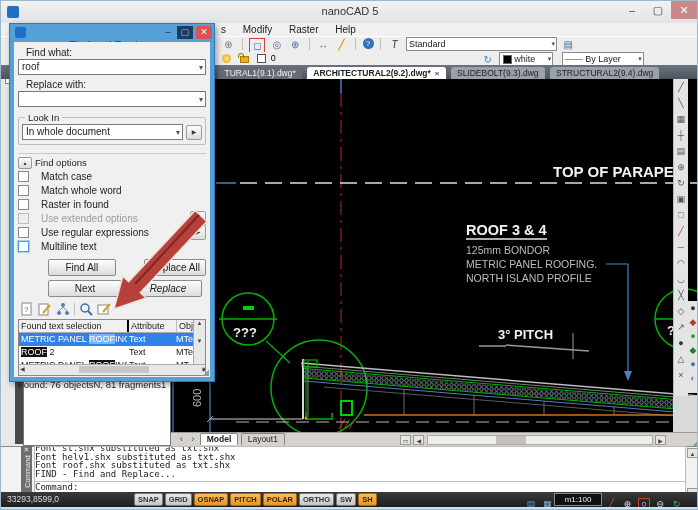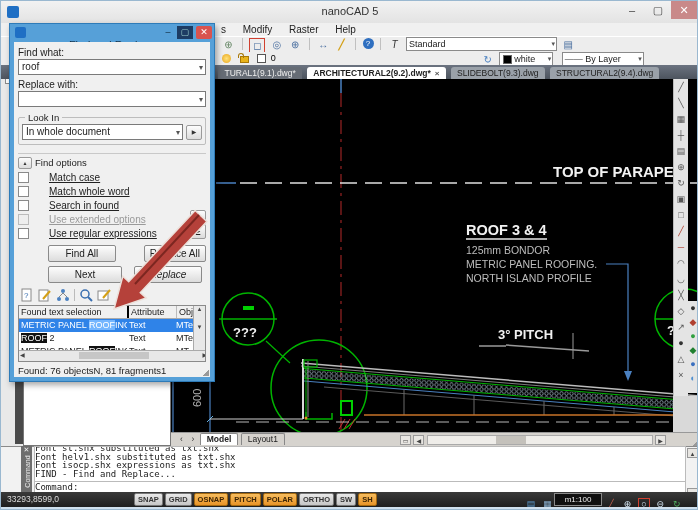--- a/index.html
+++ b/index.html
@@ -68,28 +68,28 @@
   .bottomedge{left:0;top:506px;width:698px;height:4px;background:#cfe0ee;}
   
   .dialog{left:8px;top:22px;width:204px;height:357px;background:#56a0d8;border:1px solid #2e7bb8;box-shadow:2px 3px 6px rgba(0,0,0,.35);z-index:10;}
   .dlg-title{left:0;top:0;width:100%;height:18px;}
   .dlg-title .t{position:absolute;left:0;top:15px;width:100%;text-align:center;font-size:11px;color:#15324a;}
   .dlg-logo{position:absolute;left:5px;top:3px;width:11px;height:11px;background:#1f6fc4;border-radius:2px;}
   .dlg-btn{position:absolute;top:2px;width:16px;height:13px;text-align:center;font-size:9px;line-height:13px;color:#10283c;}
   .dlg-btn.max{background:#1d3c63;color:#9cc;}
   .dlg-btn.close{background:#d9534f;color:#fff;border-radius:2px;}
   .dlg-body{left:4px;top:18px;width:196px;height:335px;background:#f0f0f0;padding:3px 4px;box-sizing:border-box;font-size:10px;color:#222;}
-  .lbl{font-size:10px;color:#222;margin:2px 0 1px 0;}
+  .lbl{font-size:10px;color:#222;margin:2px 0 1px 8px;}
   .fcombo{position:relative;background:#fff;border:1px solid #7a7a7a;height:14px;line-height:14px;font-size:10px;padding:0 3px;}
   .fcombo .car{position:absolute;right:2px;top:1px;font-size:8px;color:#555;}
   .group{border:1px solid #bdbdbd;border-radius:2px;position:relative;margin-top:6px;padding:4px 3px 4px 3px;}
   .group .legend{position:absolute;top:-6px;left:6px;background:#f0f0f0;padding:0 3px;font-size:9.5px;}
   .rowflex{display:flex;align-items:center;gap:3px;}
   .morebtn{width:14px;height:13px;background:linear-gradient(#fdfdfd,#dcdcdc);border:1px solid #9a9a9a;border-radius:2px;text-align:center;font-size:6px;line-height:13px;color:#333;}
-  .cbrow{display:flex;align-items:flex-end;gap:20px;height:14px;text-decoration:underline;}
+  .cbrow{display:flex;align-items:center;gap:12px;height:14px;}
   .cb{width:9px;height:9px;background:#fff;border:1px solid #8a8a8a;flex:0 0 auto;}
   .cb.focus{border:1px solid #4d9ae8;box-shadow:0 0 0 1px #a8d0f0;}
   .cbrow.dis{color:#9a9a9a;}
   .cbrow.dis .cb{background:#eee;border-color:#bbb;}
   .btn{background:linear-gradient(#fdfdfd,#dcdcdc);border:1px solid #8a8a8a;border-radius:2px;font-size:10px;text-align:center;height:15px;line-height:15px;}
   .dlgicons{display:flex;gap:4px;align-items:center;margin:5px 0 3px 2px;}
   .dico{width:14px;height:14px;}
   .results{border:1px solid #8a8a8a;background:#fff;height:55px;position:relative;overflow:hidden;}
   .rhead{display:flex;background:#f0f0f0;border-bottom:1px solid #aaa;font-size:9px;height:12px;line-height:12px;}
   .rhead .c1{width:106px;border-right:2px solid #000000;padding-left:2px;}
@@ -307,21 +307,21 @@
 </div>
 
 <div class="abs cmdwin"></div>
 <div class="abs cmdtab">
   <span class="xx">✕</span>
   <span class="cmdlabel">Command</span>
 </div>
 <div class="abs cmdhist">
   <div style="margin-top:-3px;">Font st.shx substituted as txt.shx</div>
   <div>Font helv1.shx substituted as txt.shx</div>
-  <div>Font isocp.shx expressions as txt.shx</div>
+  <div>Font roof.shx substituted as txt.shx</div>
   <div>FIND - Find and Replace...</div>
 </div>
 <div class="abs cmdprompt"><span>Command:</span></div>
 <div class="abs cmdscroll">
   <div class="scrbtn" style="width:11px;">▲</div>
   <div style="height:22px;"></div>
   <div class="scrbtn" style="width:11px;">▼</div>
 </div>
 
 <div class="abs statusbar"></div>
@@ -379,31 +379,35 @@
       <div class="cbrow">
         <span class="cb"></span>
         <span>Match case</span>
       </div>
       <div class="cbrow">
         <span class="cb"></span>
         <span>Match whole word</span>
       </div>
       <div class="cbrow">
         <span class="cb"></span>
-        <span>Search in found</span>
+        <span>Raster in found</span>
       </div>
       <div class="cbrow dis">
         <span class="cb"></span>
         <span>Use extended options</span>
         <span class="morebtn" style="margin-left:auto;">▶</span>
       </div>
       <div class="cbrow">
         <span class="cb"></span>
         <span>Use regular expressions</span>
         <span class="morebtn" style="margin-left:auto;">▶</span>
+      </div>
+      <div class="cbrow">
+        <span class="cb focus"></span>
+        <span>Multiline text</span>
       </div>
     </div>
     <div class="rowflex" style="margin-top:6px;margin-left:30px;gap:28px;">
       <div class="btn" style="width:72px;">Find All</div>
       <div class="btn" style="width:66px;">Replace All</div>
     </div>
     <div class="rowflex" style="margin-top:4px;margin-left:30px;gap:12px;">
       <div class="btn" style="width:72px;">Next</div>
       <div class="btn" style="width:66px;font-style:italic;">Replace</div>
     </div>

